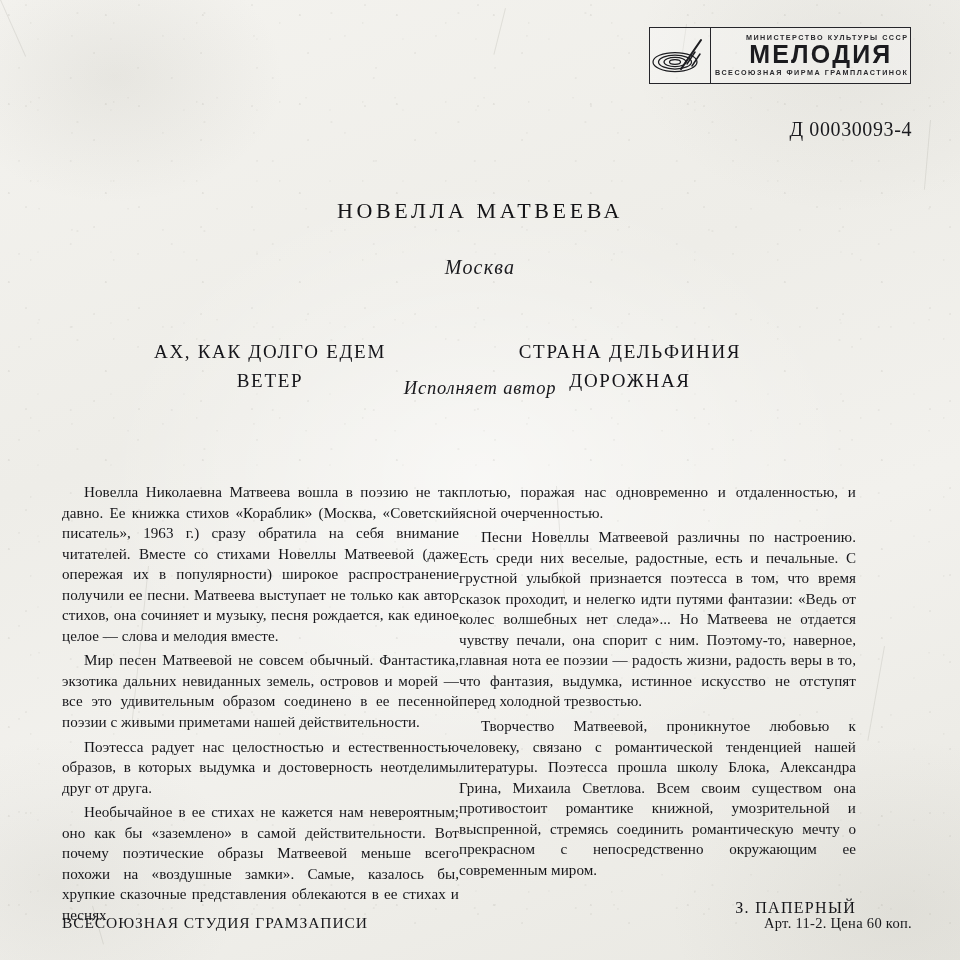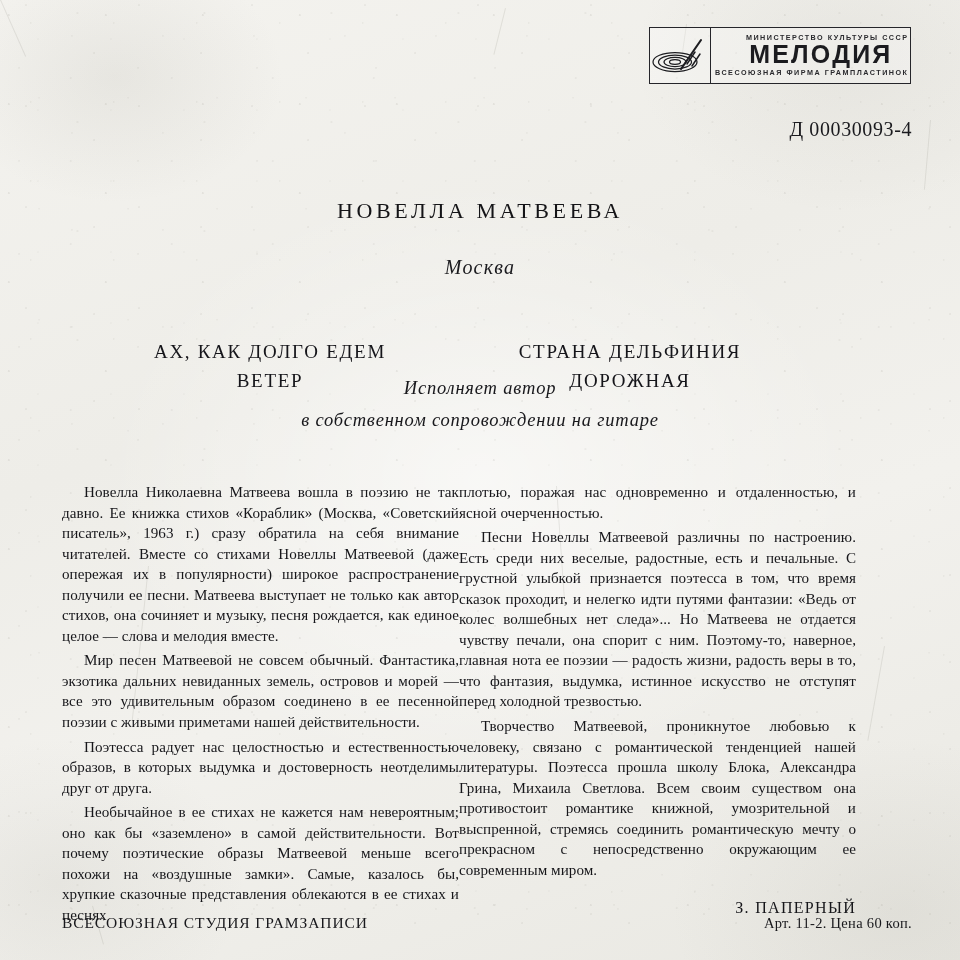--- a/index.html
+++ b/index.html
@@ -290,21 +290,20 @@
       <div class="track">ВЕТЕР</div>
     </div>
     <div class="track-col">
       <div class="track">СТРАНА ДЕЛЬФИНИЯ</div>
       <div class="track">ДОРОЖНАЯ</div>
     </div>
   </div>
 
   <div id="credit">
     <div id="credit-1">Исполняет автор</div>
-    <div id="credit-2">в собственном сопровождении на гитаре</div>
   </div>
 
   <div id="body-text">
     <div class="col">
       <p>Новелла Николаевна Матвеева вошла в поэзию не так давно. Ее книжка стихов «Кораблик» (Москва, «Советский писатель», 1963 г.) сразу обратила на себя внимание читателей. Вместе со стихами Новеллы Матвеевой (даже опережая их в популярности) широкое распространение получили ее песни. Матвеева выступает не только как автор стихов, она сочиняет и музыку, песня рождается, как единое целое — слова и мелодия вместе.</p>
       <p>Мир песен Матвеевой не совсем обычный. Фантастика, экзотика дальних невиданных земель, островов и морей — все это удивительным образом соединено в ее песенной поэзии с живыми приметами нашей действительности.</p>
       <p>Поэтесса радует нас целостностью и естественностью образов, в которых выдумка и достоверность неотделимы друг от друга.</p>
       <p>Необычайное в ее стихах не кажется нам невероятным; оно как бы «заземлено» в самой действительности. Вот почему поэтические образы Матвеевой меньше всего похожи на «воздушные замки». Самые, казалось бы, хрупкие сказочные представления облекаются в ее стихах и песнях</p>
     </div>
     <div class="col">

